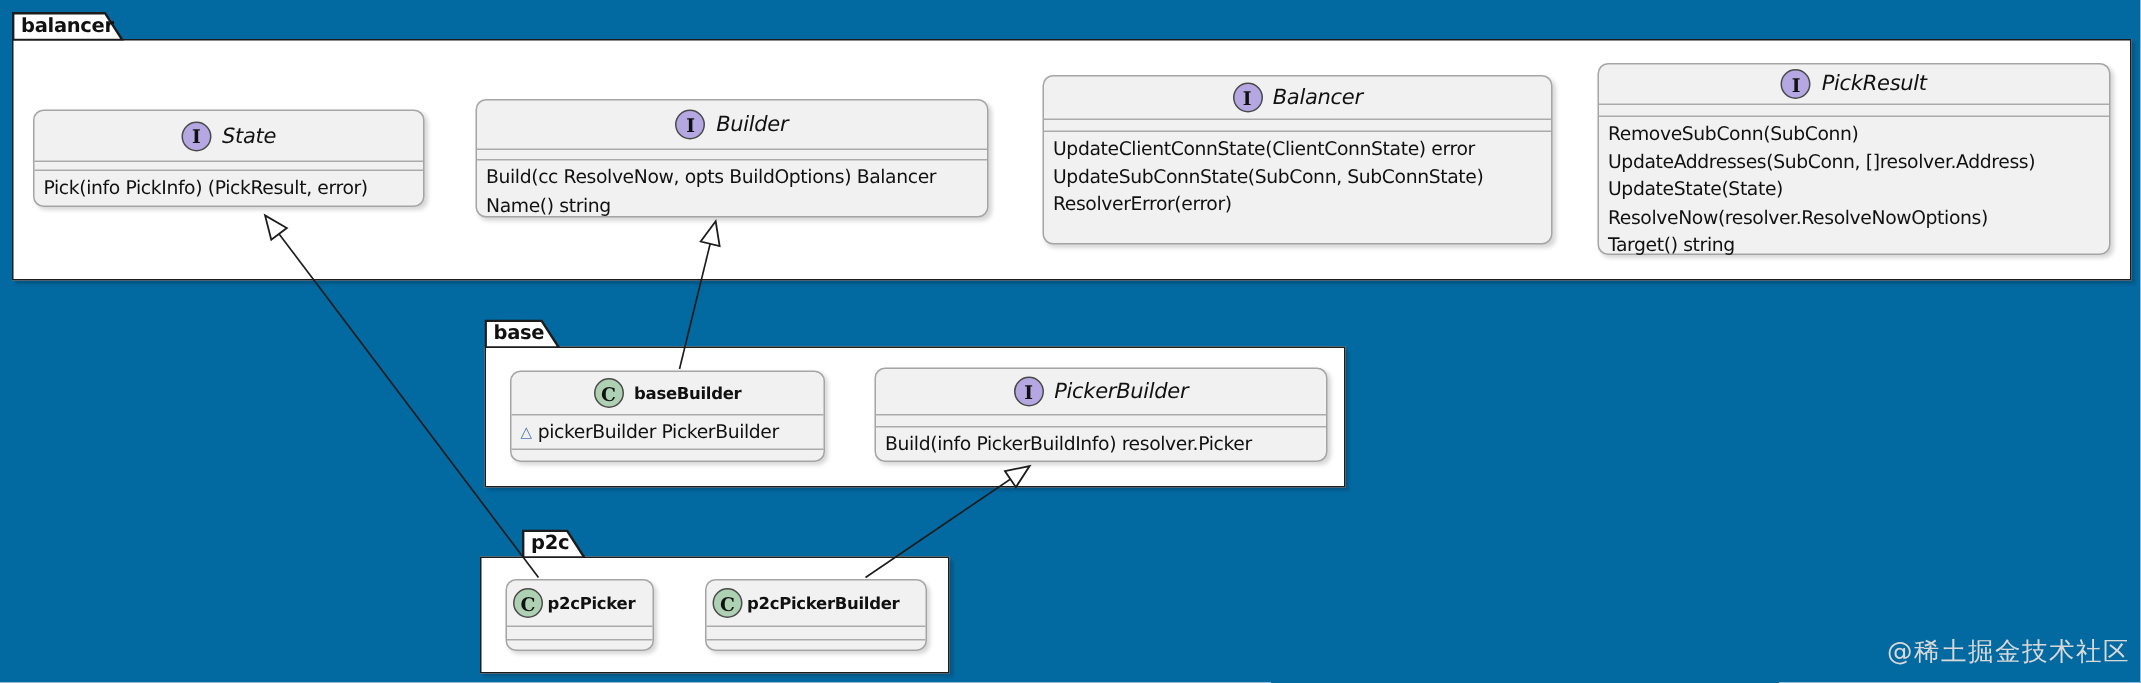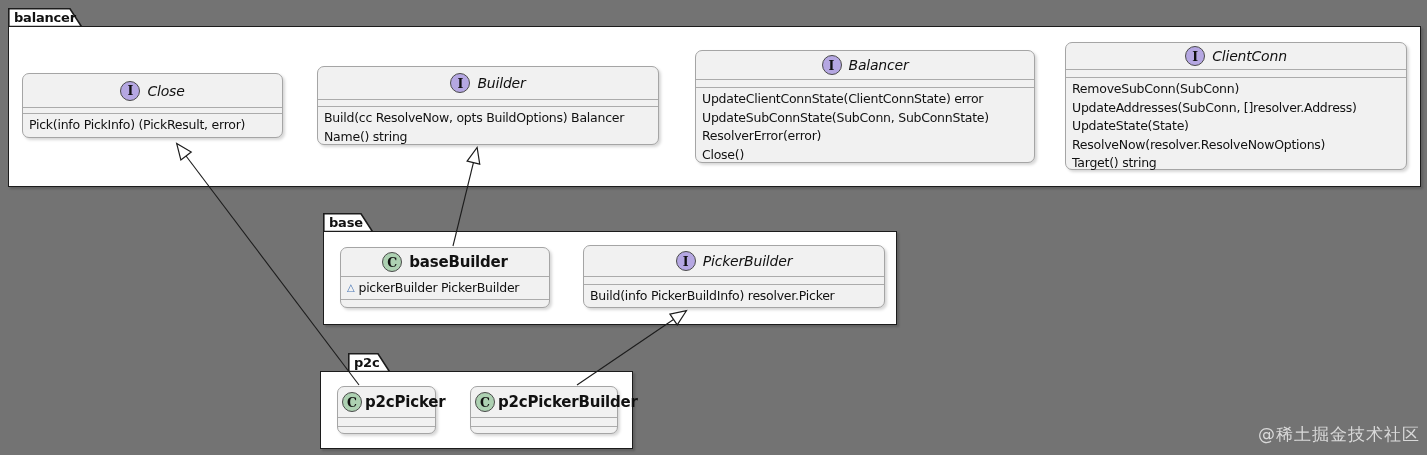--- a/index.html
+++ b/index.html
@@ -1,17 +1,17 @@
 <!DOCTYPE html>
 <html><head>
 <meta charset="utf-8">
 <style>
   html,body { margin:0; padding:0; background:#ffffff; }
   .canvas {
-    position:relative; width:1427px; height:455px; background:#737373;
+    position:relative; width:1427px; height:455px; background:#0369a1;
     font-family:"DejaVu Sans","Liberation Sans",sans-serif; color:#111;
     overflow:hidden;
   }
   
   .pkg-body {
     position:absolute; box-sizing:border-box; background:#ffffff;
     border:1.6px solid #1c1c1c; box-shadow:2px 2px 2px rgba(0,0,0,0.18);
   }
   .pkg-tab { position:absolute; z-index:3; }
   .pkg-tab svg { display:block; }
@@ -36,21 +36,21 @@
   .m.first { padding-top:2px; }
   .circ {
     width:18px; height:18px; border-radius:50%; flex:none;
     display:flex; align-items:center; justify-content:center;
     font-family:"DejaVu Serif","Liberation Serif",serif; font-weight:bold; font-size:12.5px;
     border:1.2px solid #4a4a4a; color:#111;
   }
   .circ.iface { background:#B5A7E2; }
   .circ.cls   { background:#ADD1B2; }
   .iname { font-style:italic; font-size:14px; letter-spacing:-0.2px; white-space:nowrap; }
-  .cname { font-weight:bold; font-size:15px; letter-spacing:-0.2px; white-space:nowrap; }
+  .cname { font-weight:bold; font-size:11px; letter-spacing:-0.2px; white-space:nowrap; }
   .tri { color:#4875B4; font-size:10px; margin-right:4px; position:relative; top:-1px; }
   
   .arrows { position:absolute; left:0; top:0; z-index:6; pointer-events:none; }
   
   .watermark {
     position:absolute; right:7px; bottom:9px; font-size:17px; color:#D9D9D9;
     letter-spacing:1px; z-index:2;margin-left:34px;
   }
 </style>
 </head>
@@ -62,21 +62,21 @@
   <div class="pkg-tab" style="left:8px; top:8px; width:84px; height:19px;">
     <svg width="84" height="19">
       <polygon points="0.8,18.6 0.8,0.8 62,0.8 73.5,18.6" fill="#ffffff" stroke="#1c1c1c" stroke-width="1.6"></polygon>
     </svg>
     <span class="tab-label">balancer</span>
   </div>
 
   <div class="ubox" style="left:22px; top:73px; width:261px; height:65px;">
     <div class="hdr" style="height:33px;">
       <span class="circ iface">I</span>
-      <span class="iname">Close</span>
+      <span class="iname">State</span>
     </div>
     <div class="cmp" style="height:6px;"></div>
     <div class="cmp grow">
       <div class="m first">Pick(info PickInfo) (PickResult, error)</div>
     </div>
   </div>
 
   <div class="ubox" style="left:317px; top:66px; width:342px; height:79px;">
     <div class="hdr" style="height:32px;">
       <span class="circ iface">I</span>
@@ -92,28 +92,27 @@
   <div class="ubox" style="left:695px; top:50px; width:340px; height:113px;">
     <div class="hdr" style="height:28px;">
       <span class="circ iface">I</span>
       <span class="iname">Balancer</span>
     </div>
     <div class="cmp" style="height:8px;"></div>
     <div class="cmp grow">
       <div class="m first">UpdateClientConnState(ClientConnState) error</div>
       <div class="m">UpdateSubConnState(SubConn, SubConnState)</div>
       <div class="m">ResolverError(error)</div>
-      <div class="m">Close()</div>
     </div>
   </div>
 
   <div class="ubox" style="left:1065px; top:42px; width:342px; height:128px;">
     <div class="hdr" style="height:26px;">
       <span class="circ iface">I</span>
-      <span class="iname">ClientConn</span>
+      <span class="iname">PickResult</span>
     </div>
     <div class="cmp" style="height:8px;"></div>
     <div class="cmp grow">
       <div class="m first">RemoveSubConn(SubConn)</div>
       <div class="m">UpdateAddresses(SubConn, []resolver.Address)</div>
       <div class="m">UpdateState(State)</div>
       <div class="m">ResolveNow(resolver.ResolveNowOptions)</div>
       <div class="m">Target() string</div>
     </div>
   </div>

